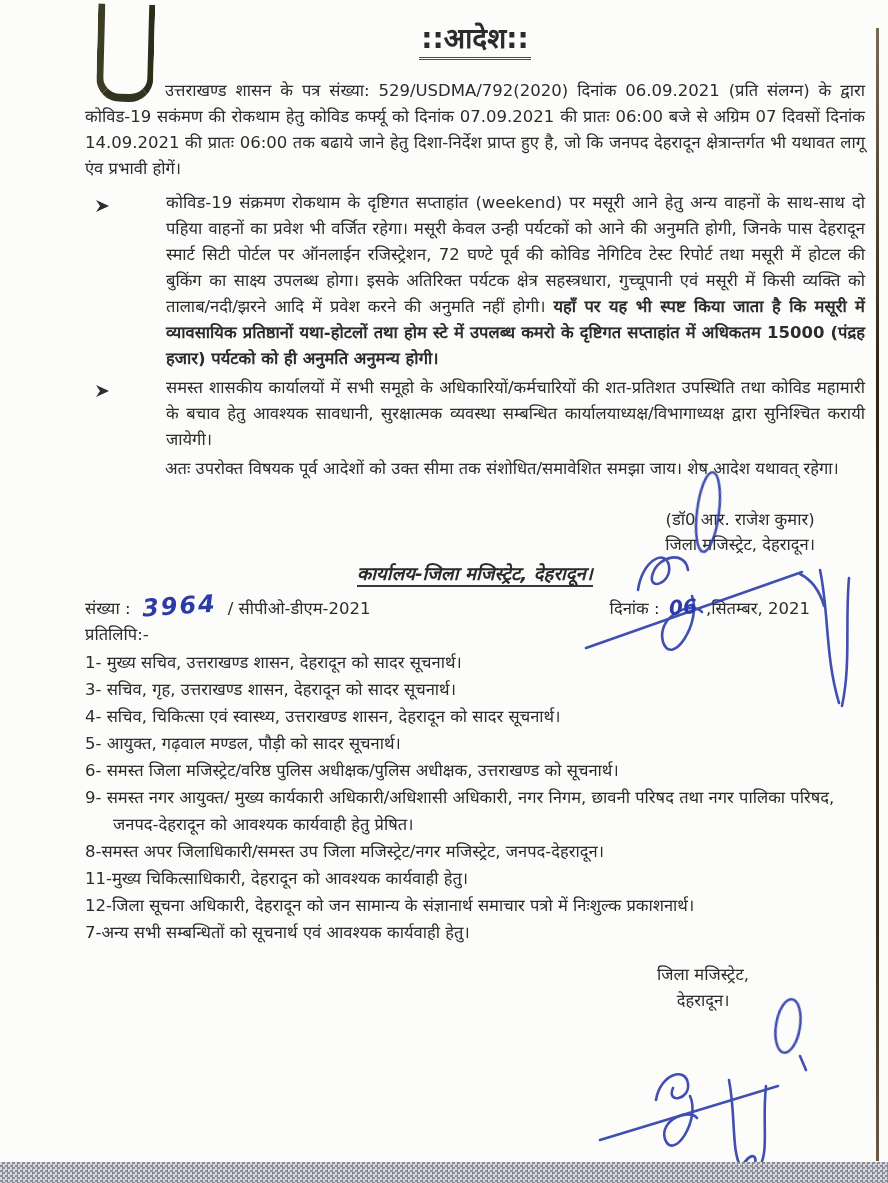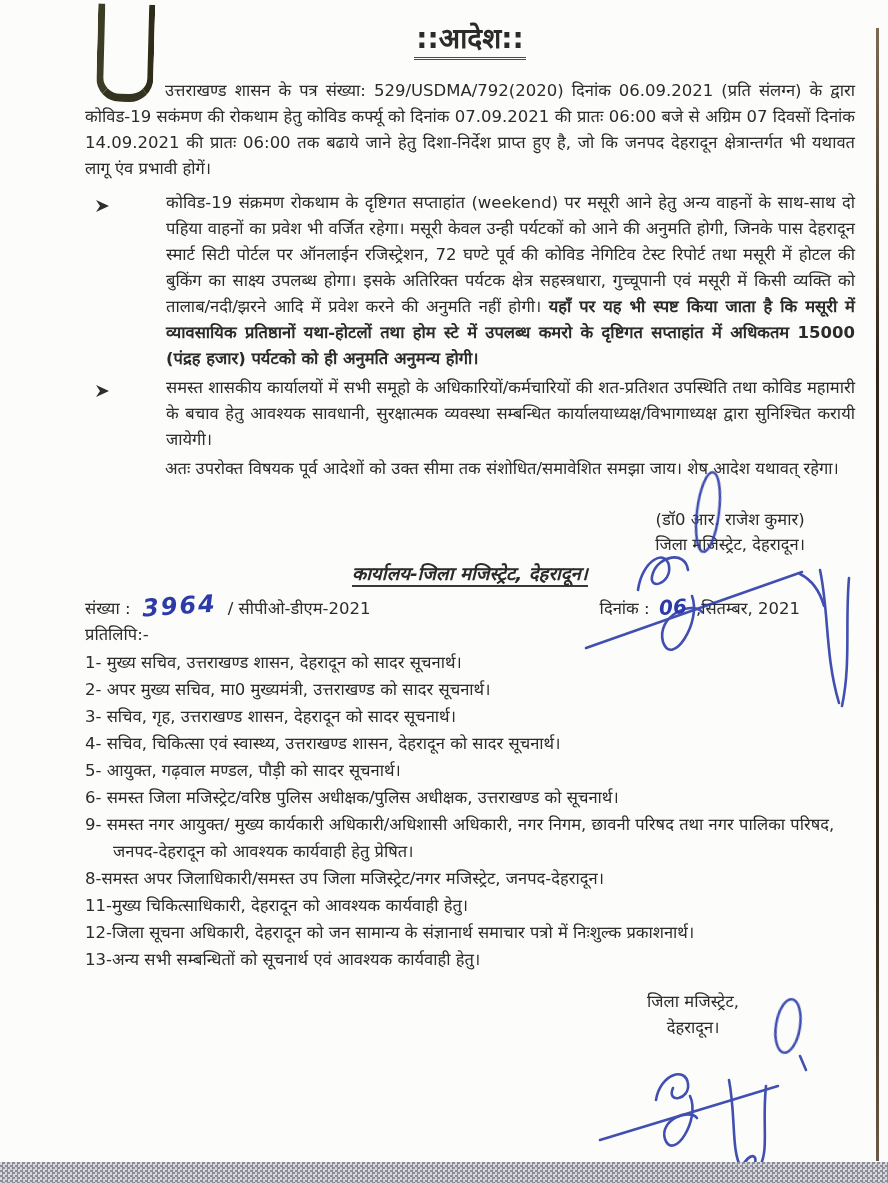--- a/index.html
+++ b/index.html
@@ -2,21 +2,21 @@
 <html><head>
 <meta charset="utf-8">
 <style>
   html,body { margin:0; padding:0; background:#e8e8e8; }
   .page {
     position:relative; width:888px; height:1183px; margin:0 auto;
     background:#fcfcfb; overflow:hidden;
     font-family:"DejaVu Sans", sans-serif;
     color:#2b2b2b;
   }
-  .content { position:absolute; left:85px; right:33px; top:12px; font-size:16.5px; line-height:26px; }
+  .content { position:absolute; left:85px; right:23px; top:12px; font-size:16.5px; line-height:26px; }
   .title-wrap { text-align:center; margin:10px 0 18px; }
   .title {
     display:inline-block; font-size:28px; font-weight:bold; line-height:34px;
     border-bottom:3px double #4a4a4a; padding:0 2px 1px;
   }
   .justify { text-align:justify; }
   p { margin:0; }
   .intro { text-indent:80px; margin-bottom:8px; }
   .bullet { display:flex; margin-bottom:3px; }
   .arrow-col { flex:0 0 14px; margin-left:10px; margin-right:56px; padding-top:5px; }
@@ -118,30 +118,29 @@
         <span>दिनांक :</span>
         <span class="hand hand-day">06</span>
         <span>,सितम्बर, 2021</span>
       </div>
     </div>
 
     <div class="copylabel">प्रतिलिपि:-</div>
 
     <div class="copies">
       <div class="copy-item">1- मुख्य सचिव, उत्तराखण्ड शासन, देहरादून को सादर सूचनार्थ।</div>
-      <div class="copy-item">2- अपर मुख्य सचिव, मा0 मुख्यमंत्री, उत्तराखण्ड को सादर सूचनार्थ।</div>
       <div class="copy-item">3- सचिव, गृह, उत्तराखण्ड शासन, देहरादून को सादर सूचनार्थ।</div>
       <div class="copy-item">4- सचिव, चिकित्सा एवं स्वास्थ्य, उत्तराखण्ड शासन, देहरादून को सादर सूचनार्थ।</div>
       <div class="copy-item">5- आयुक्त, गढ़वाल मण्डल, पौड़ी को सादर सूचनार्थ।</div>
       <div class="copy-item">6- समस्त जिला मजिस्ट्रेट/वरिष्ठ पुलिस अधीक्षक/पुलिस अधीक्षक, उत्तराखण्ड को सूचनार्थ।</div>
       <div class="copy-item">9- समस्त नगर आयुक्त/ मुख्य कार्यकारी अधिकारी/अधिशासी अधिकारी, नगर निगम, छावनी परिषद तथा नगर पालिका परिषद, जनपद-देहरादून को आवश्यक कार्यवाही हेतु प्रेषित।</div>
       <div class="copy-item">8-समस्त अपर जिलाधिकारी/समस्त उप जिला मजिस्ट्रेट/नगर मजिस्ट्रेट, जनपद-देहरादून।</div>
       <div class="copy-item">11-मुख्य चिकित्साधिकारी, देहरादून को आवश्यक कार्यवाही हेतु।</div>
       <div class="copy-item">12-जिला सूचना अधिकारी, देहरादून को जन सामान्य के संज्ञानार्थ समाचार पत्रो में निःशुल्क प्रकाशनार्थ।</div>
-      <div class="copy-item">13-अन्य सभी सम्बन्धितों को सूचनार्थ एवं आवश्यक कार्यवाही हेतु।</div>
+      <div class="copy-item">7-अन्य सभी सम्बन्धितों को सूचनार्थ एवं आवश्यक कार्यवाही हेतु।</div>
     </div>
 
     <div class="sig-bottom">
       <div class="inner">
         <div>जिला मजिस्ट्रेट,</div>
         <div>देहरादून।</div>
       </div>
     </div>
 
   </div>

